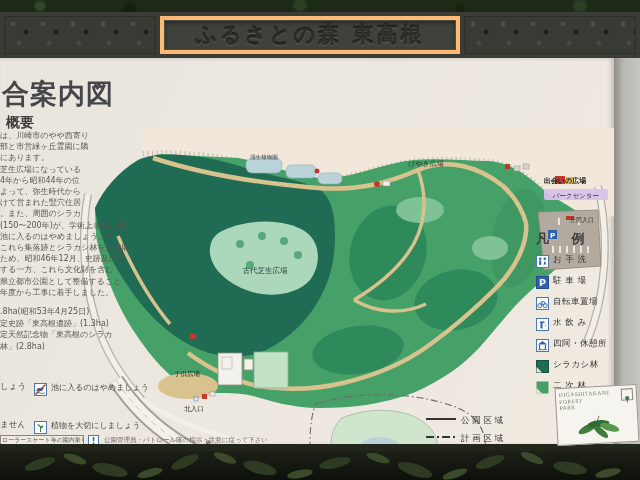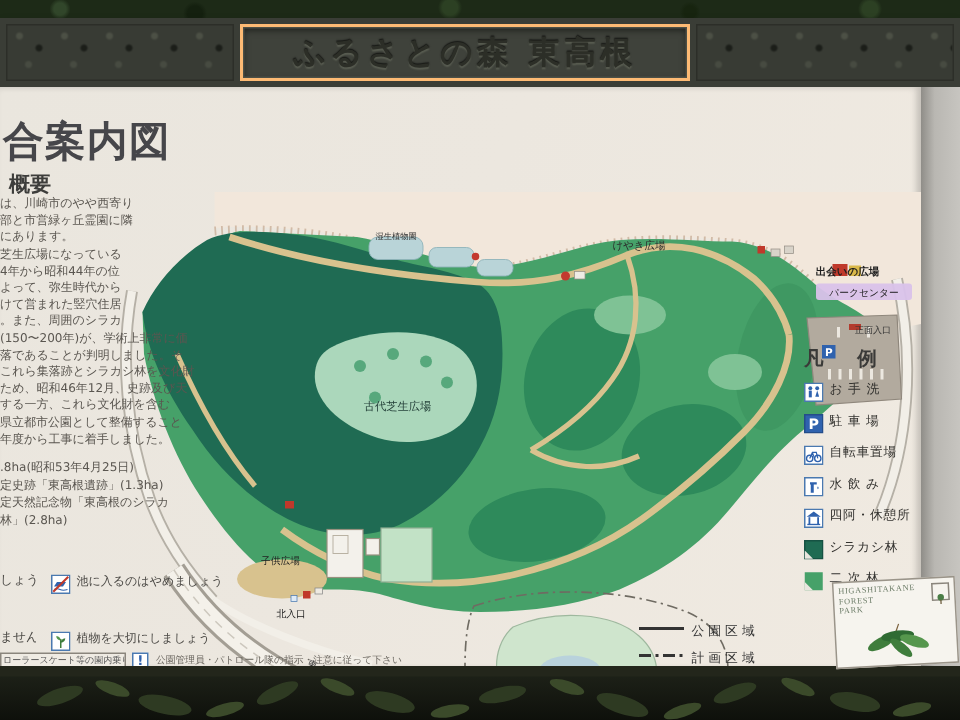--- a/index.html
+++ b/index.html
@@ -19,21 +19,21 @@
       #1d2a17; }
 
   
   .banner { left:0; top:12px; width:640px; height:46px; background:#3a3d36; box-shadow:0 3px 6px rgba(0,0,0,.35); }
   .banner-ornament { top:4px; height:38px; background:
       radial-gradient(circle at 8px 7px, rgba(100,105,90,.45) 1.6px, transparent 3px),
       radial-gradient(circle at 21px 15px, rgba(15,17,13,.7) 1.6px, transparent 3px),
       radial-gradient(circle at 14px 26px, rgba(100,105,90,.35) 1.6px, transparent 3px),
       #383b34; background-size:30px 34px; border:1px solid #2c2e28; }
   .banner-panel { left:160px; top:4px; width:300px; height:38px; background:#3f423b;
-      border:2px solid #fdba74; box-shadow:inset 0 0 0 1px #4c4f46, inset 0 2px 5px rgba(0,0,0,.55);
+      border:4px solid #fdba74; box-shadow:inset 0 0 0 1px #4c4f46, inset 0 2px 5px rgba(0,0,0,.55);
       display:flex; align-items:center; justify-content:center; }
   .banner-title { font-size:21px; font-weight:bold; letter-spacing:3px; color:#2c2e27;
       text-shadow:0 1px 1px rgba(130,135,118,.4), 0 -1px 1px rgba(0,0,0,.7); white-space:nowrap; }
 
   
   .board { left:0; top:58px; width:614px; height:388px;
       background:linear-gradient(115deg,#eae6de 0%, #ece7df 45%, #f0eae1 100%);
       box-shadow:inset -3px 0 4px rgba(0,0,0,.18); overflow:hidden; }
   .bg-right { left:614px; top:58px; width:26px; height:386px;
       background:linear-gradient(to right,#8f8d88,#b9b7b2 35%, #c7c5c0); }
@@ -218,21 +218,21 @@
     <div class="abs para">
       <div>は、川崎市のやや西寄り</div>
       <div>部と市営緑ヶ丘霊園に隣</div>
       <div>にあります。</div>
       <div>芝生広場になっている</div>
       <div>4年から昭和44年の位</div>
       <div>よって、弥生時代から</div>
       <div>けて営まれた竪穴住居</div>
       <div>。また、周囲のシラカ</div>
       <div>(150〜200年)が、学術上非常に価</div>
-      <div>落であることが判明しました。そ</div>
+      <div>池に入るのはやめましょう。そ</div>
       <div>これら集落跡とシラカシ林を文化財</div>
       <div>ため、昭和46年12月、史跡及び天</div>
       <div>する一方、これら文化財を含む</div>
       <div>県立都市公園として整備すること</div>
       <div>年度から工事に着手しました。</div>
     </div>
     <div class="abs facts">
       <div>.8ha(昭和53年4月25日)</div>
       <div>定史跡「東高根遺跡」(1.3ha)</div>
       <div>定天然記念物「東高根のシラカ</div>

